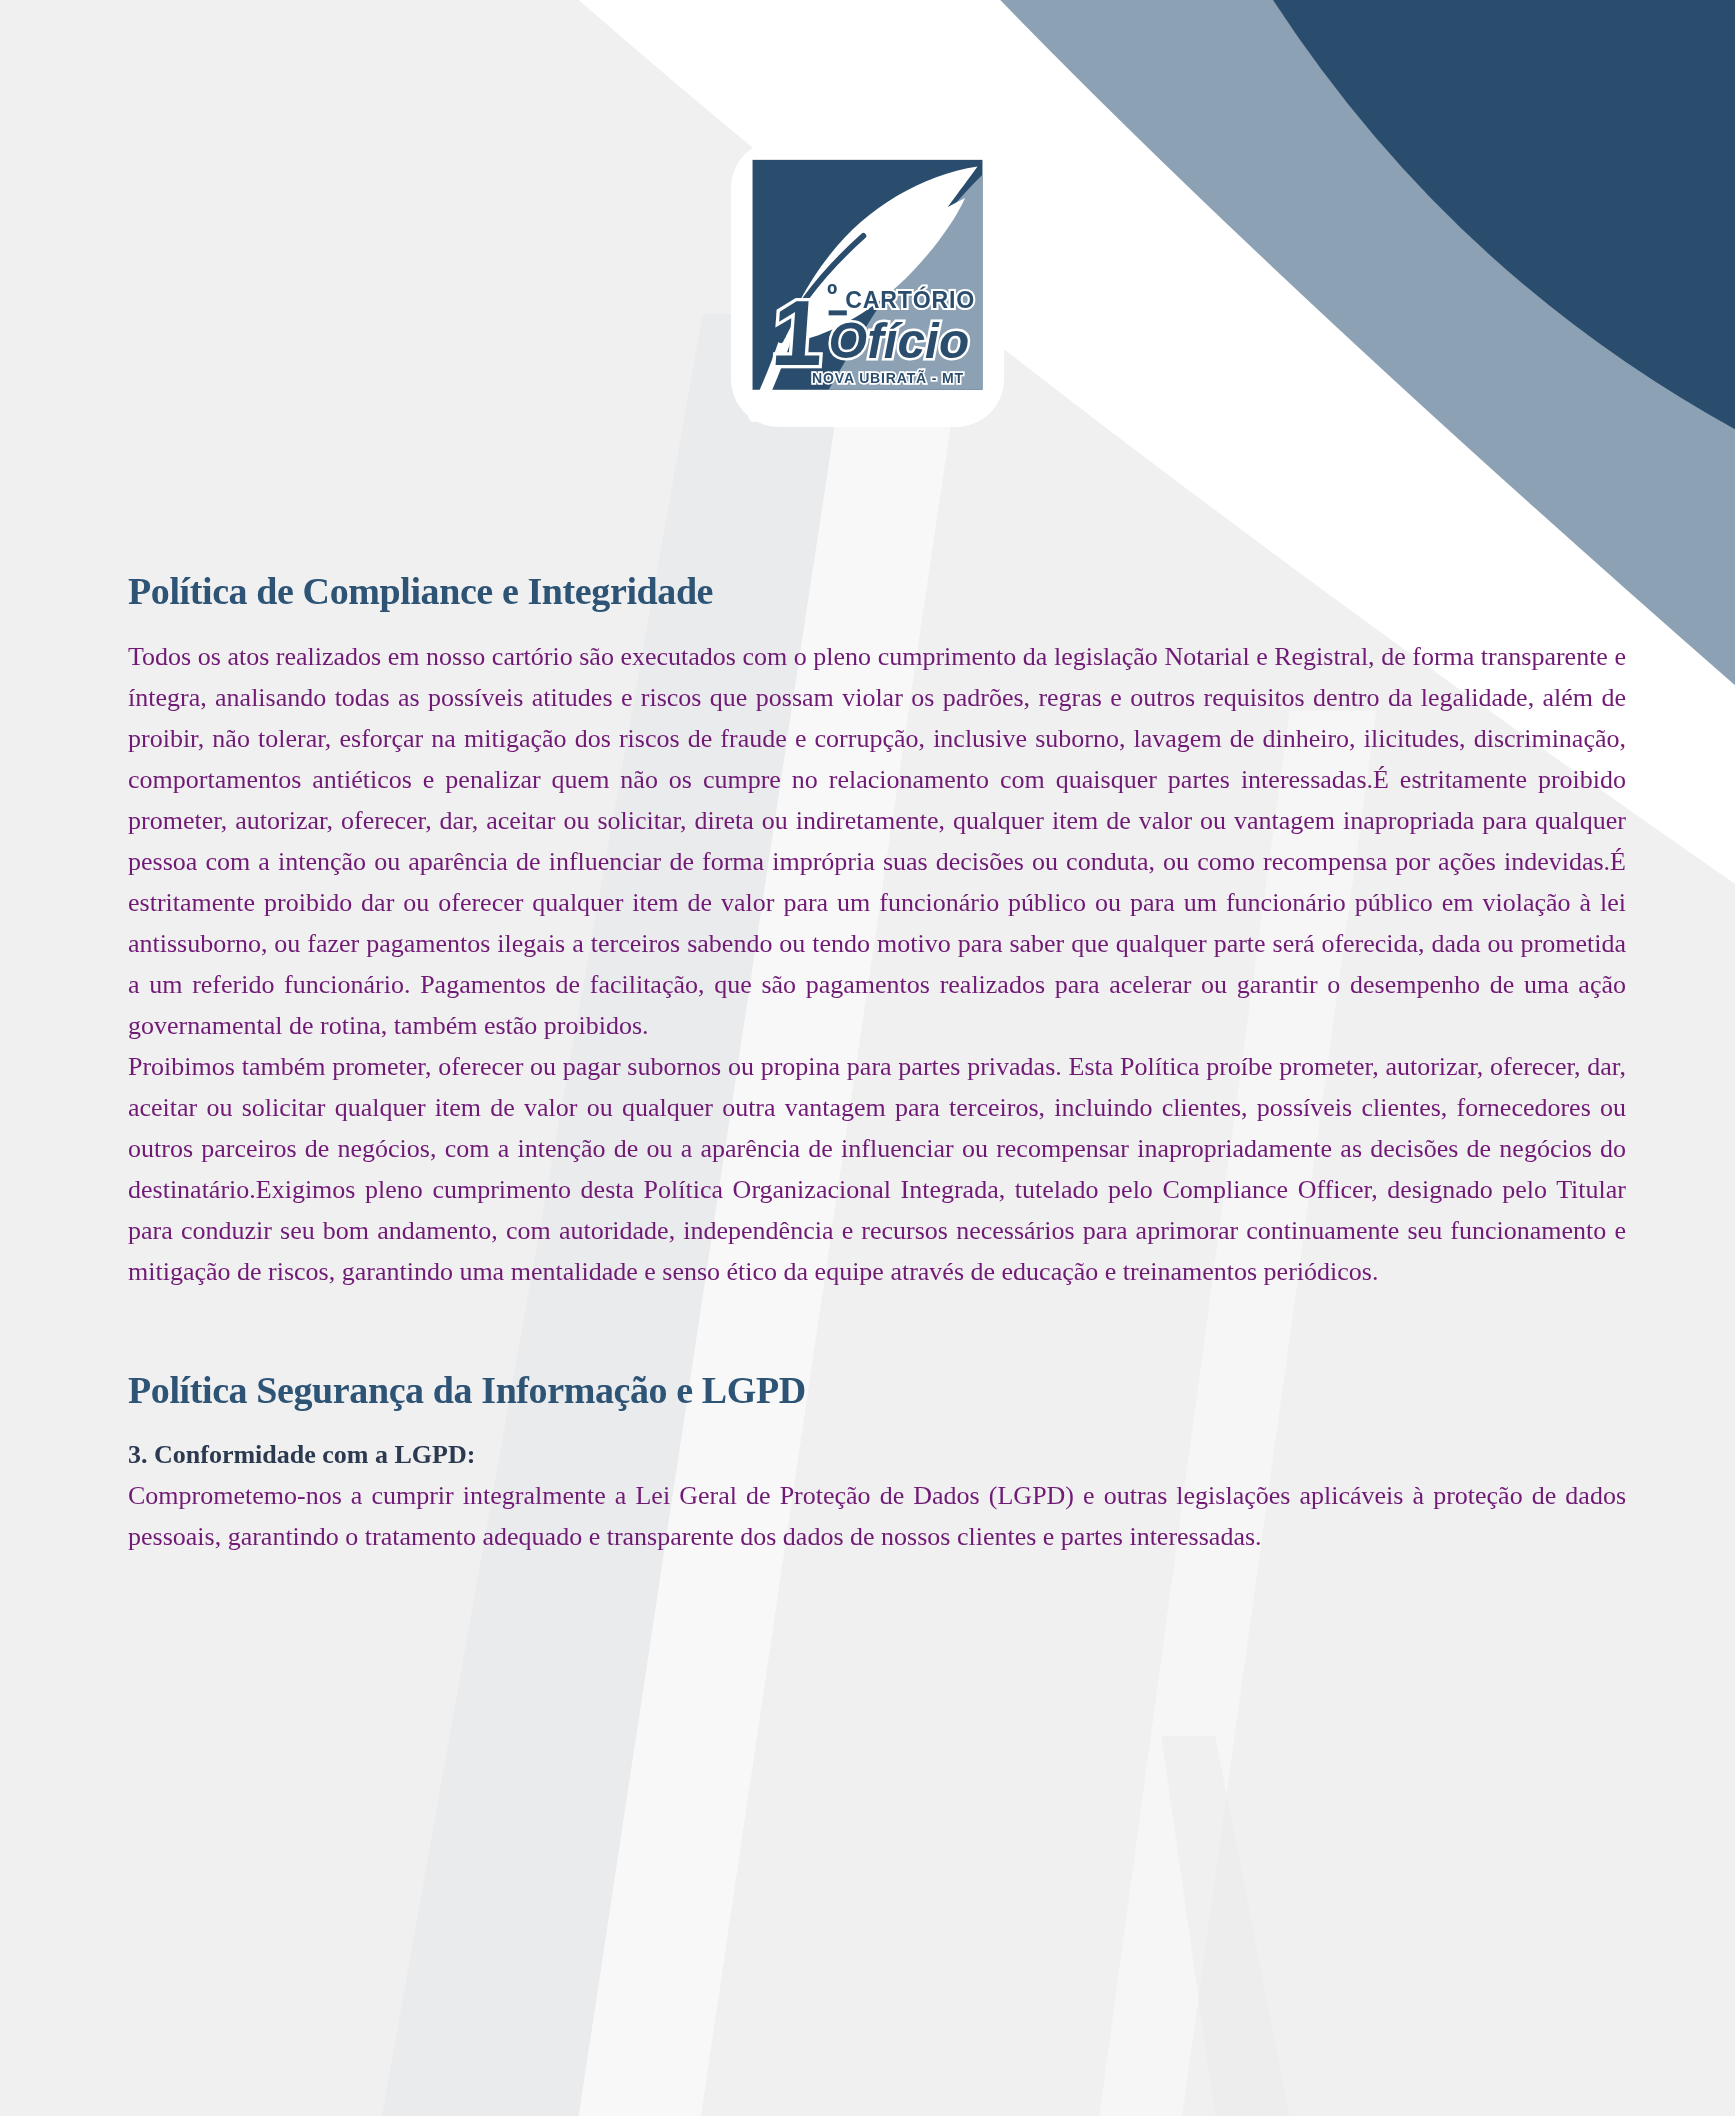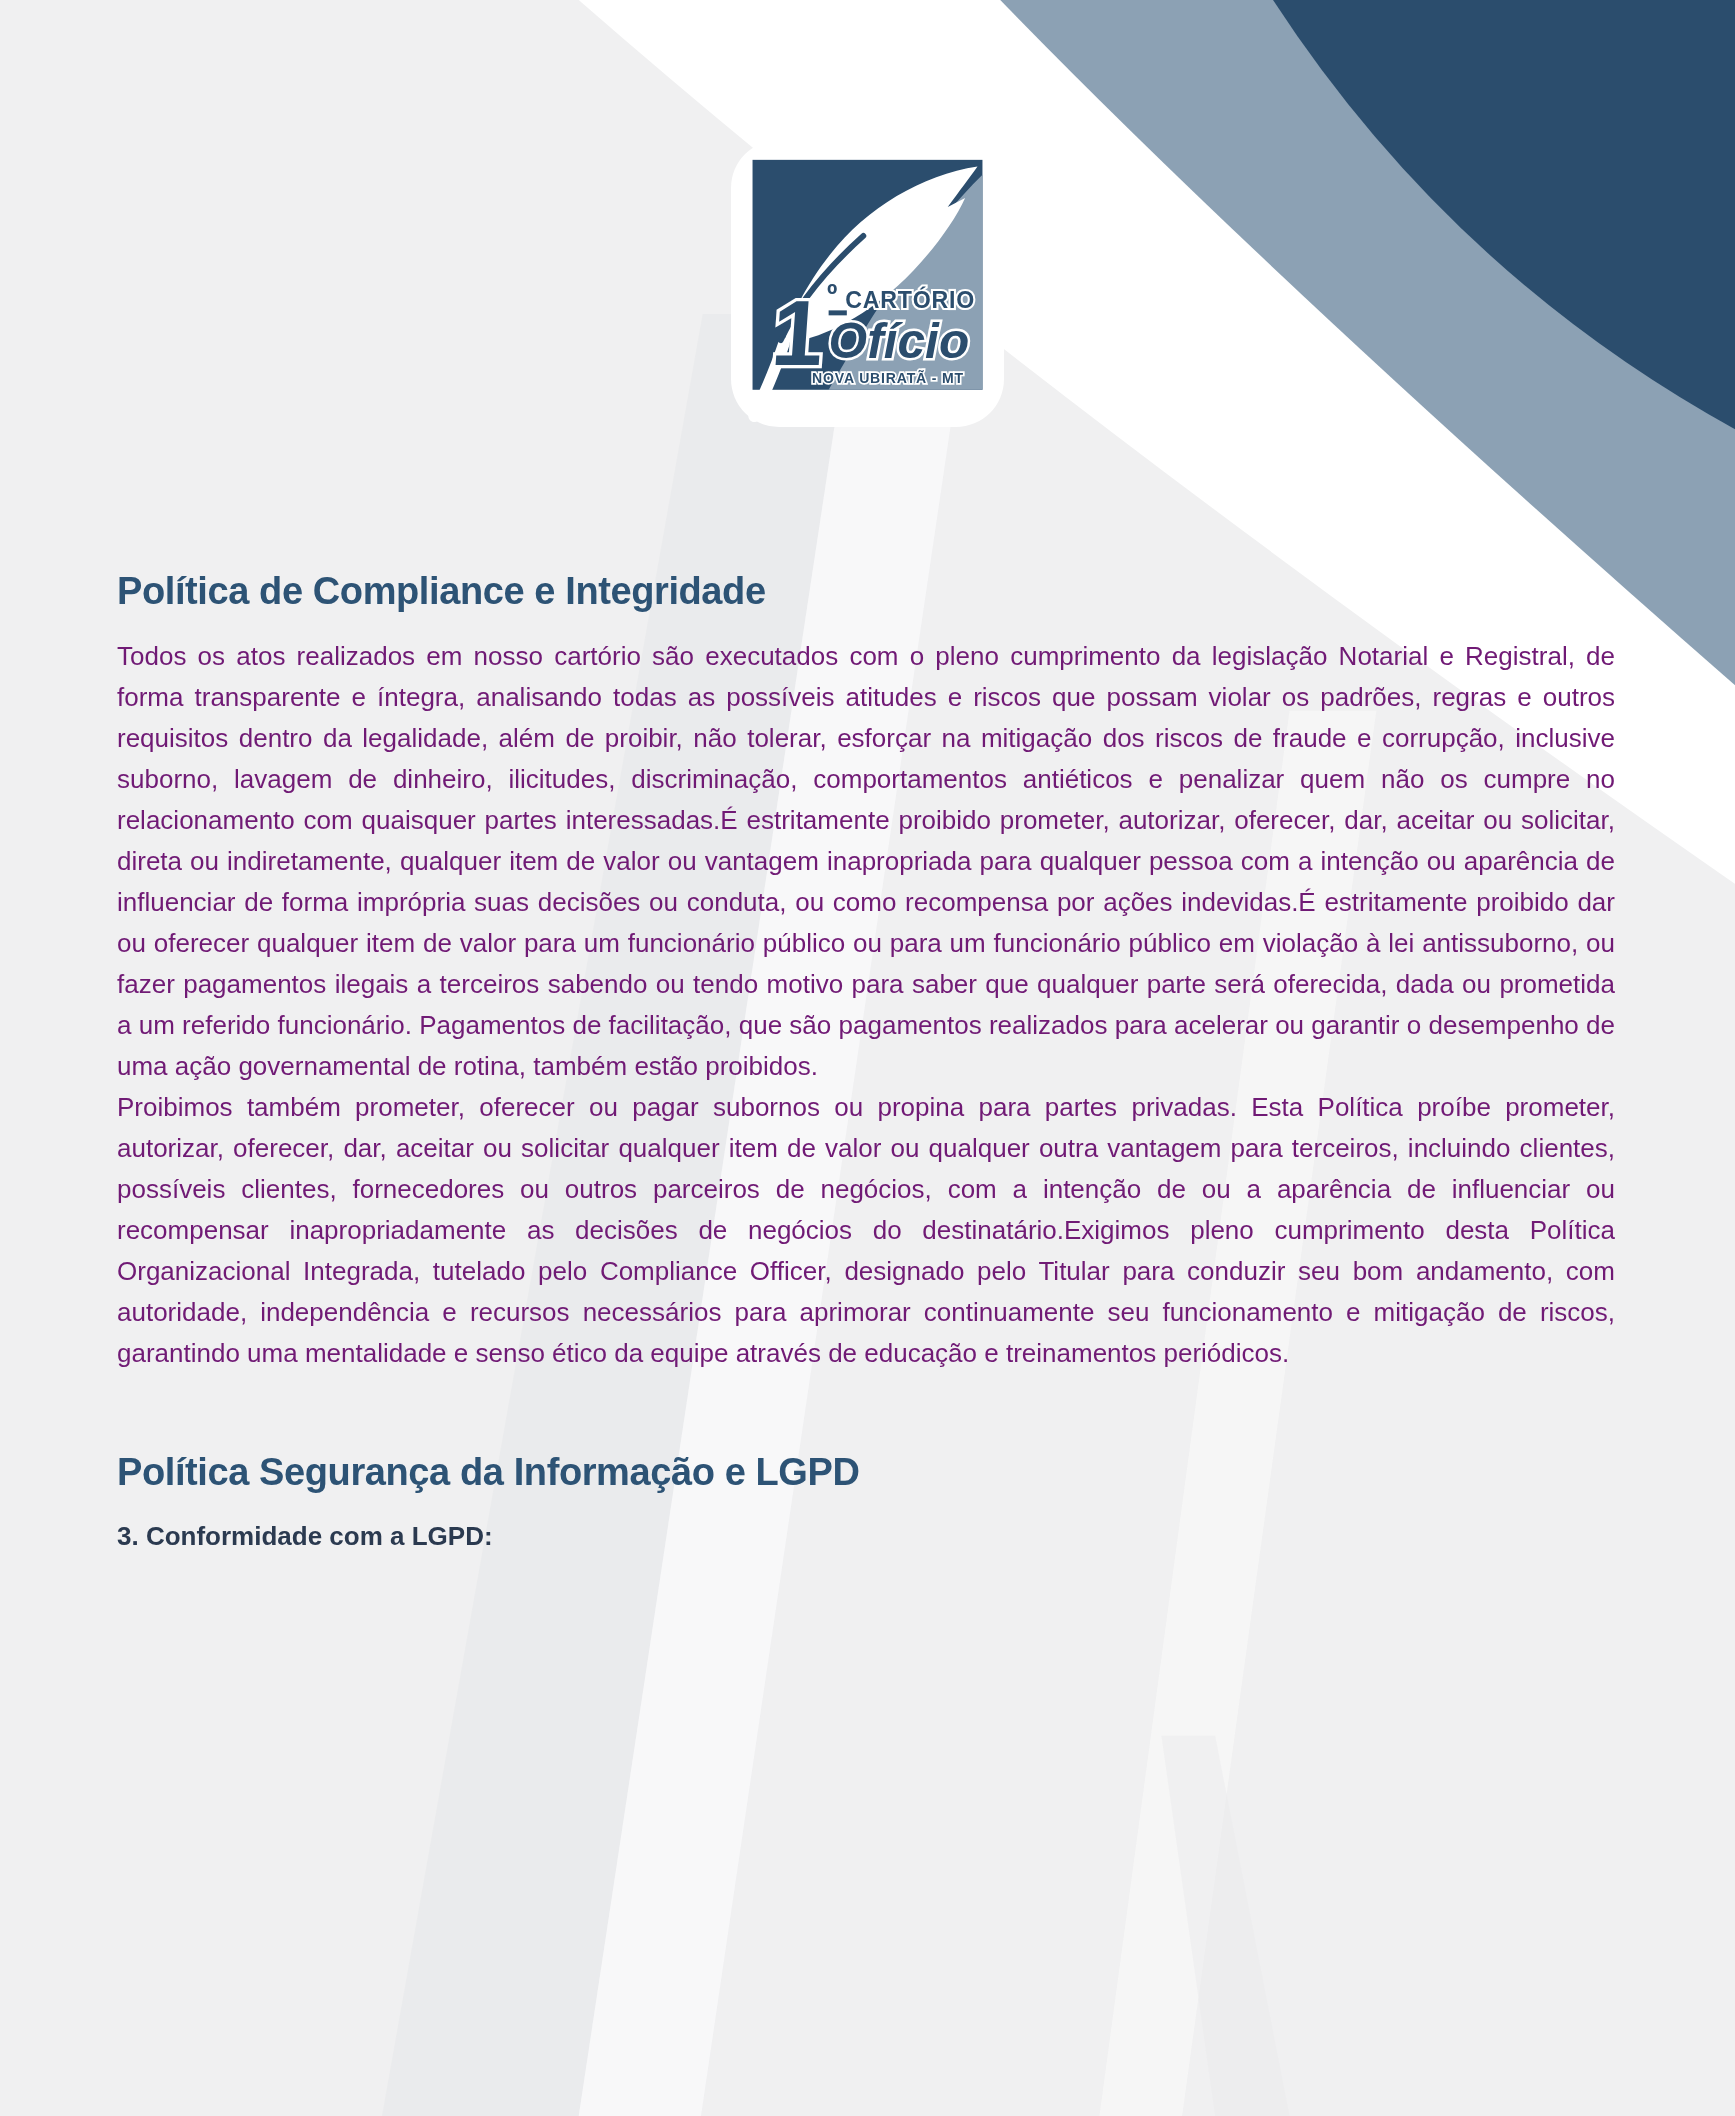--- a/index.html
+++ b/index.html
@@ -5,22 +5,23 @@
   html,body{margin:0;padding:0;}
   body{
     width:1736px;height:2116px;position:relative;overflow:hidden;
     background:#f0f0f1;
     font-family:"Liberation Sans",sans-serif;
     -webkit-font-smoothing:antialiased;
   }
   #decor{position:absolute;inset:0;width:1736px;height:2116px;}
   .logo-card{position:absolute;left:731px;top:140px;width:273px;height:287px;}
   .content{
-    position:absolute;left:117px;top:569px;width:1498px;
+    position:absolute;left:128px;top:569px;width:1498px;
     color:#2e3e54;
+    font-family:Liberation Serif, serif;
   }
   h1.sec-title{
     margin:0 0 21.5px 0;
     font-size:38px;line-height:45px;font-weight:700;
     color:#2d5375;letter-spacing:-0.4px;
   }
   h1.sec-title.second{margin-top:76px;}
   p.body-par{
     margin:0;font-size:26px;line-height:41px;
     text-align:justify;text-justify:inter-word;
@@ -78,16 +79,17 @@
   <p class="body-par">Proibimos também prometer, oferecer ou pagar subornos ou propina para partes privadas. Esta Política proíbe prometer, autorizar, oferecer, dar, aceitar ou solicitar qualquer item de valor ou qualquer outra vantagem para terceiros, incluindo clientes, possíveis clientes, fornecedores ou outros parceiros de negócios, com a intenção de ou a aparência de influenciar ou recompensar inapropriadamente as decisões de negócios do destinatário.Exigimos pleno cumprimento desta Política Organizacional Integrada, tutelado pelo Compliance Officer, designado pelo Titular para conduzir seu bom andamento, com autoridade, independência e recursos necessários para aprimorar continuamente seu funcionamento e mitigação de riscos, garantindo uma mentalidade e senso ético da equipe através de educação e treinamentos periódicos.</p>
 
   <h1 class="sec-title second">Política Segurança da Informação e LGPD</h1>
 
 
   <div>
   </div>
 
   <div>
     <p class="sub-title">3. Conformidade com a LGPD:</p>
+    <p class="body-par">Comprometemo-nos a cumprir integralmente a Lei Geral de Proteção de Dados (LGPD) e outras legislações aplicáveis à proteção de dados pessoais, garantindo o tratamento adequado e transparente dos dados de nossos clientes e partes interessadas.</p>
   </div>
 
 </div>
 
 
 </body></html>

